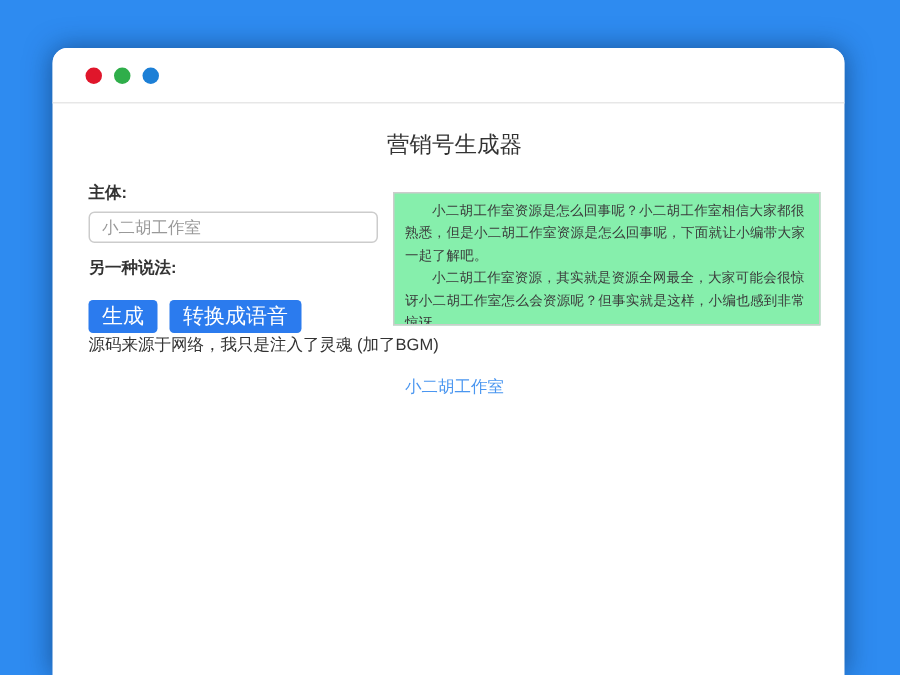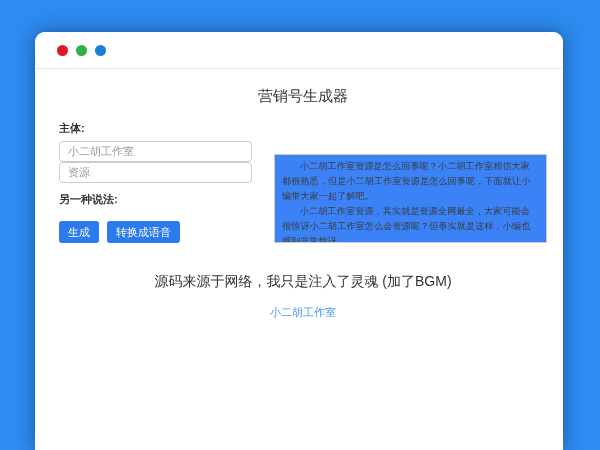--- a/index.html
+++ b/index.html
@@ -39,21 +39,21 @@
   .content { padding: 18px 16px 0 24px; }
 
   .page-title {
     text-align: center;
     font-size: 15px;
     font-weight: 400;
     color: #333;
     margin-bottom: 6px;
   }
 
-  .main-row { display: flex; align-items: flex-end; gap: 12px; }
+  .main-row { display: flex; align-items: center; }
 
   .form-col { width: 193px; flex: none; }
 
   .field-label {
     display: block;
     font-size: 11px;
     font-weight: bold;
     color: #333;
     margin: 9px 0 5px 0;
   }
@@ -70,48 +70,46 @@
     font-family: "Liberation Sans", "DejaVu Sans", sans-serif;
   }
   .btn-row { margin-top: 14px; display: flex; }
   .btn {
     background: #2B7BEE;
     color: #fff;
     border: none;
     border-radius: 3px;
     height: 22px;
     padding: 0 9px;
-    font-size: 11px;
+    font-size: 14px;
     margin-right: 8px;
     cursor: pointer;
     font-family: "Liberation Sans", "DejaVu Sans", sans-serif;
   }
 
   .output-box {
     flex: 1;
     margin-left: 10px;
     margin-top: 10px;
     border: 1px solid #ccc;
-    background: #3b82f6;
+    background: #86efac;
     padding: 4px 7px;
     height: 89px;
     overflow: hidden;
   }
   .output-box p {
     font-size: 9px;
     line-height: 15px;
     color: #3a3a3a;
     text-indent: 2em;
     letter-spacing: 0.2px;
   }
 
   .footer-note {
-    margin-top: 30px;
-    text-align: center;
-    font-size: 14px;
+    font-size: 11px;
     color: #333;
   }
   .footer-link-wrap { text-align: center; margin-top: 11px; }
   .footer-link {
     font-size: 11px;
     color: #4A96F0;
     text-decoration: none;
   }
 </style>
 </head>
@@ -129,21 +127,20 @@
 
     <h1 class="page-title">营销号生成器</h1>
 
     <div class="main-row">
 
       <div class="form-col">
 
         <label class="field-label">主体:</label>
         <input class="text-input" type="text" value="小二胡工作室" style="">
 
-        <input class="text-input" type="text" value="资源" style="">
 
         <label class="field-label">另一种说法:</label>
 
         <div class="btn-row">
           <button class="btn">生成</button>
           <button class="btn">转换成语音</button>
         </div>
 
       </div>
 

